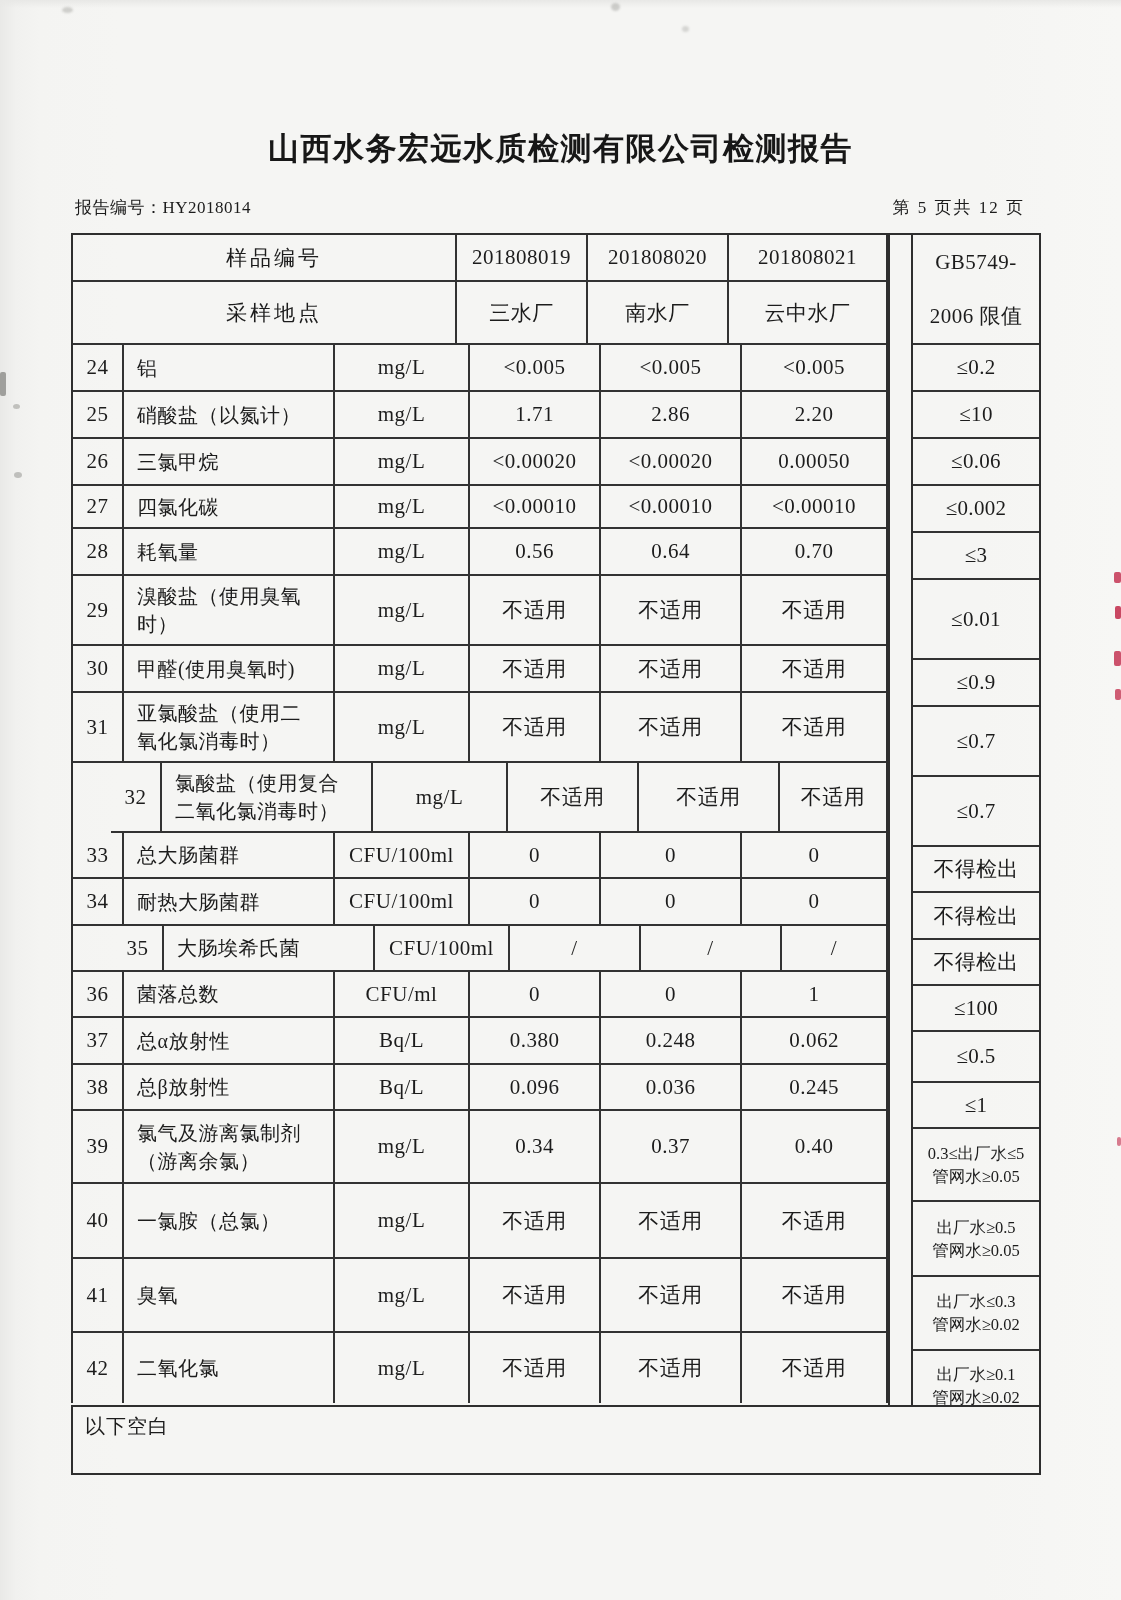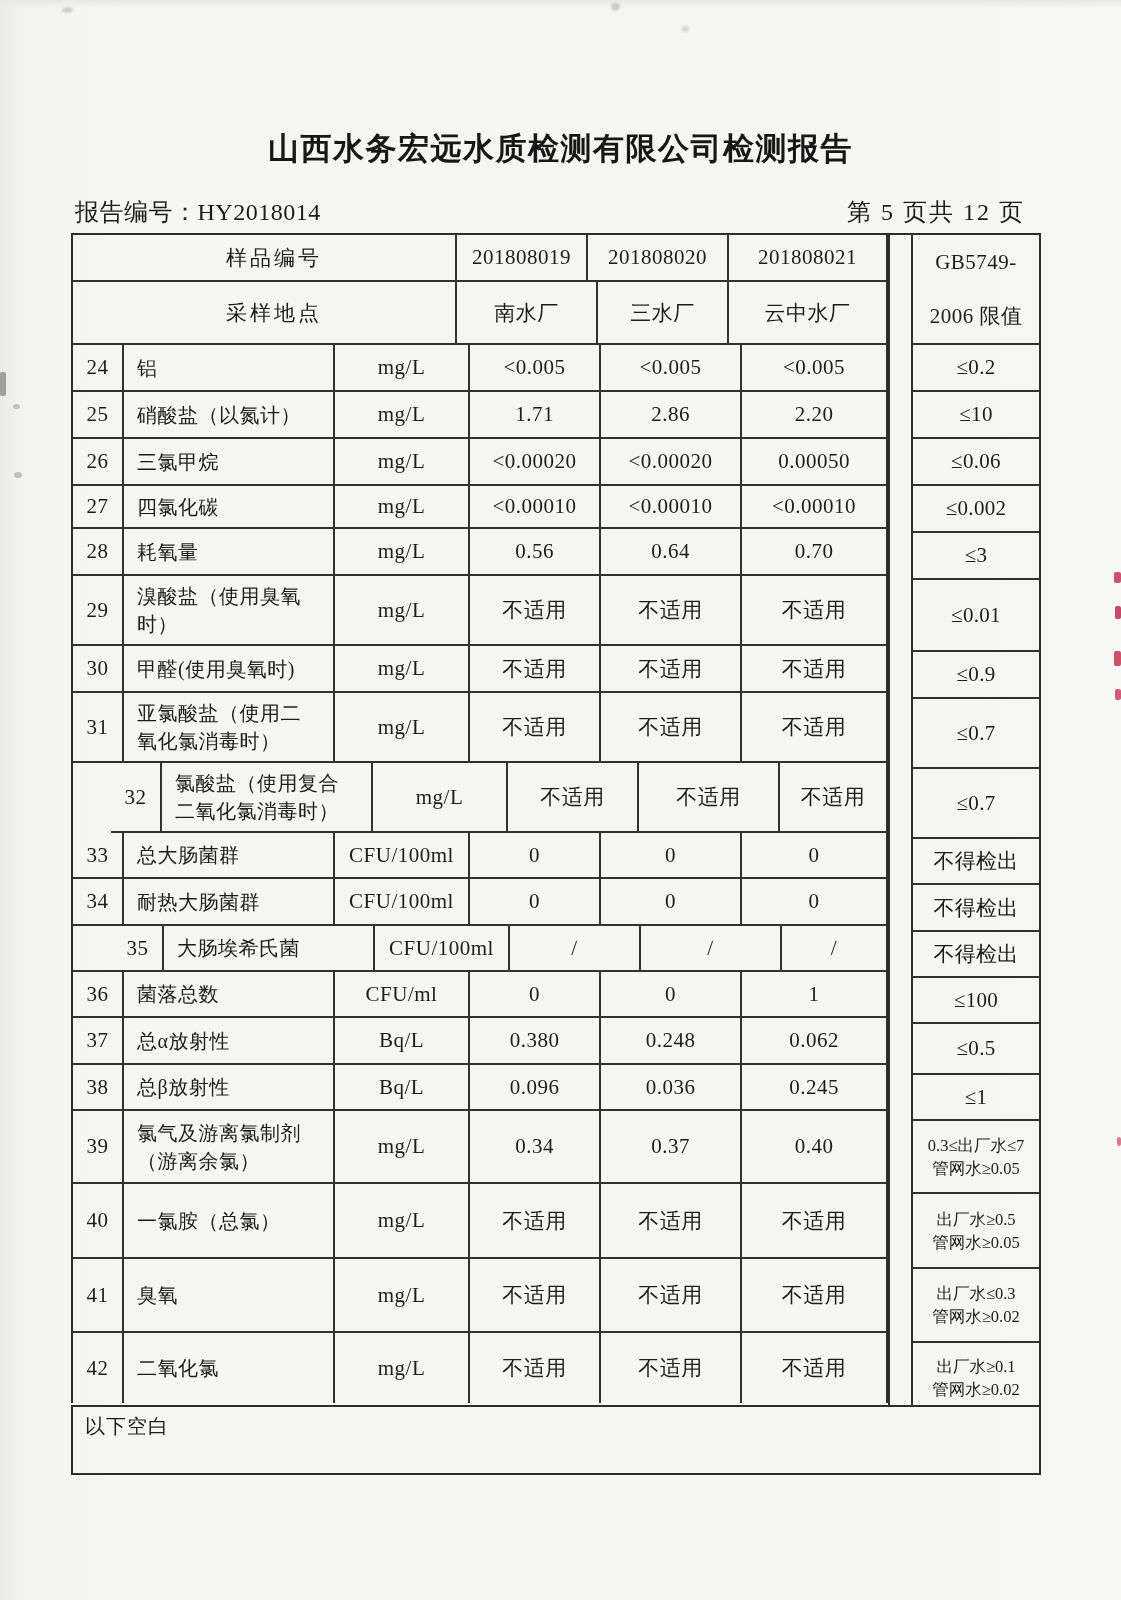--- a/index.html
+++ b/index.html
@@ -21,21 +21,21 @@
   
   .title{
     position:absolute;left:0;top:128px;width:100%;
     text-align:center;
     font-family:"Liberation Sans","DejaVu Sans",sans-serif;
     font-weight:bold;font-size:31px;letter-spacing:1.5px;
     color:#171717;
   }
   .meta{
     position:absolute;left:75px;top:196px;width:950px;height:28px;
-    font-size:24px;
+    font-size:17px;
     text-decoration:underline;
   }
   .meta .rno{position:absolute;left:0;top:0;letter-spacing:.5px;}
   .meta .pgi{position:absolute;right:0;top:0;letter-spacing:2px;}
   
   .twrap{position:absolute;left:71px;top:233px;width:970px;height:1244px;}
   .twrap *{box-sizing:border-box;}
   .main-box{
     position:absolute;left:0;top:0;width:817px;
     border:2px solid #2e2e2e;border-bottom:none;
@@ -136,22 +136,22 @@
 
     <div class="main-box" id="main-table">
       <div class="trow hrow1">
         <div class="cell c-merge">样品编号</div>
         <div class="cell c-v0">201808019</div>
         <div class="cell c-v1">201808020</div>
         <div class="cell c-v2">201808021</div>
       </div>
       <div class="trow hrow2">
         <div class="cell c-merge">采样地点</div>
+        <div class="cell c-v0">三水厂</div>
         <div class="cell c-v1">南水厂</div>
-        <div class="cell c-v0">三水厂</div>
         <div class="cell c-v2">云中水厂</div>
       </div>
 
     <div class="trow" style="height: 47px;">
           <div class="cell c-no">24</div>
           <div class="cell c-name">铝</div>
           <div class="cell c-unit">mg/L</div>
           <div class="cell c-v0">&lt;0.005</div>
           <div class="cell c-v1">&lt;0.005</div>
           <div class="cell c-v2">&lt;0.005</div>
@@ -318,21 +318,21 @@
         </div>
         <div class="lcell" style="height: 47px;">
           <div>≤0.06</div>
         </div>
         <div class="lcell" style="height: 47px;">
           <div>≤0.002</div>
         </div>
         <div class="lcell" style="height: 47px;">
           <div>≤3</div>
         </div>
-        <div class="lcell" style="height: 72px;">
+        <div class="lcell" style="height: 80px;">
           <div>≤0.01</div>
         </div>
         <div class="lcell" style="height: 47px;">
           <div>≤0.9</div>
         </div>
         <div class="lcell" style="height: 70px;">
           <div>≤0.7</div>
         </div>
         <div class="lcell" style="height: 70px;">
           <div>≤0.7</div>
@@ -349,21 +349,21 @@
         <div class="lcell" style="height: 46px;">
           <div>≤100</div>
         </div>
         <div class="lcell" style="height: 51px;">
           <div>≤0.5</div>
         </div>
         <div class="lcell" style="height: 46px;">
           <div>≤1</div>
         </div>
         <div class="lcell small" style="height: 73px;">
-          <div>0.3≤出厂水≤7</div>
+          <div>0.3≤出厂水≤5</div>
           <div>管网水≥0.05</div>
         </div>
         <div class="lcell small" style="height: 75px;">
           <div>出厂水≥0.5</div>
           <div>管网水≥0.05</div>
         </div>
         <div class="lcell small" style="height: 74px;">
           <div>出厂水≤0.3</div>
           <div>管网水≥0.02</div>
         </div>

